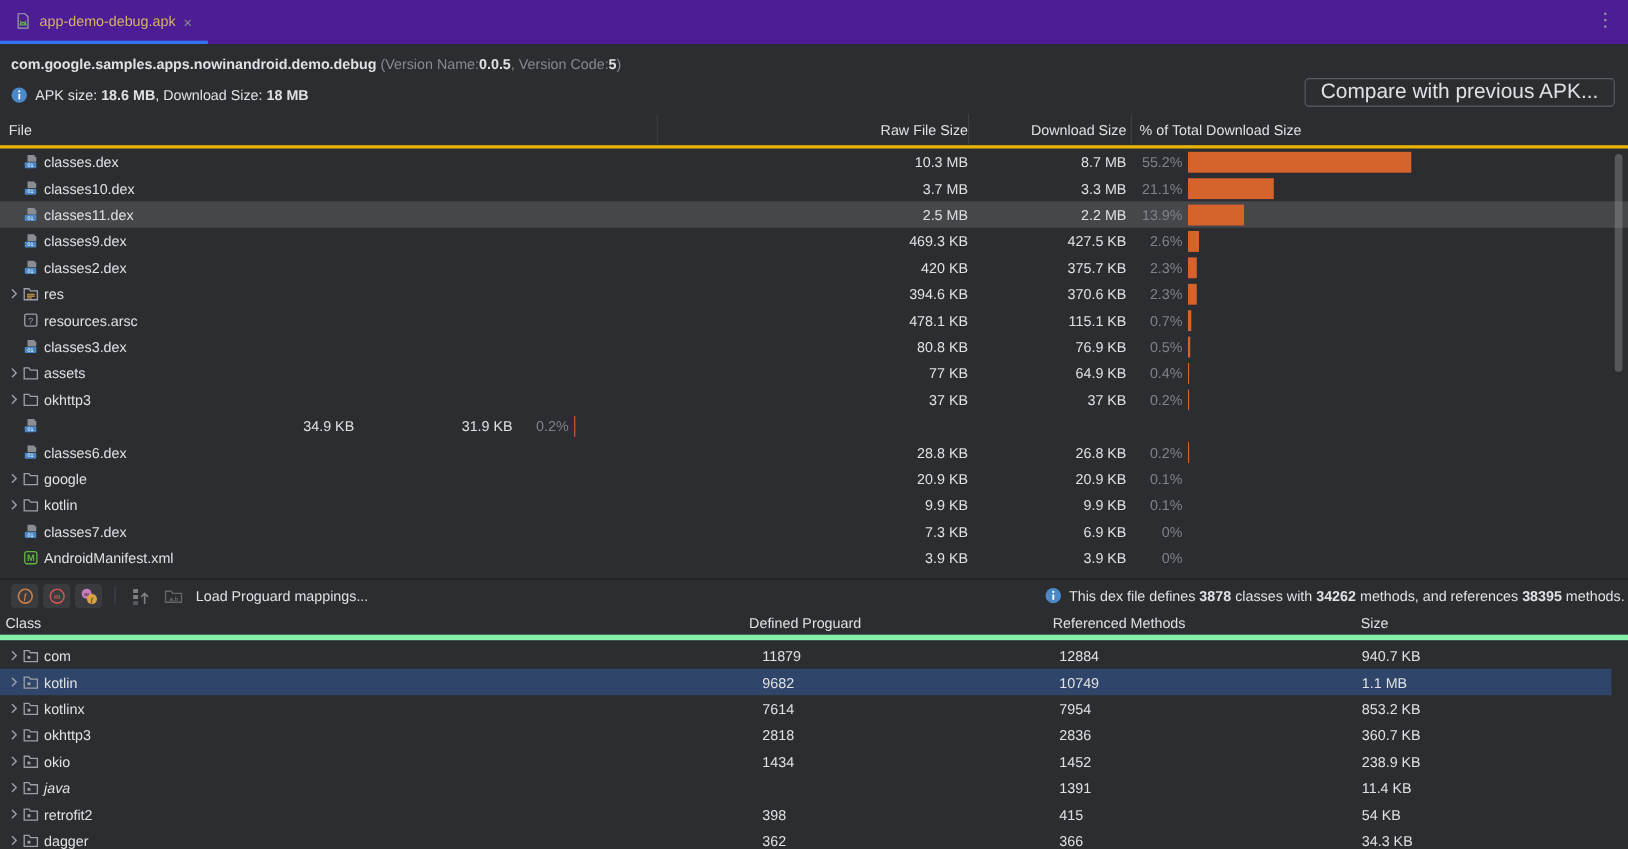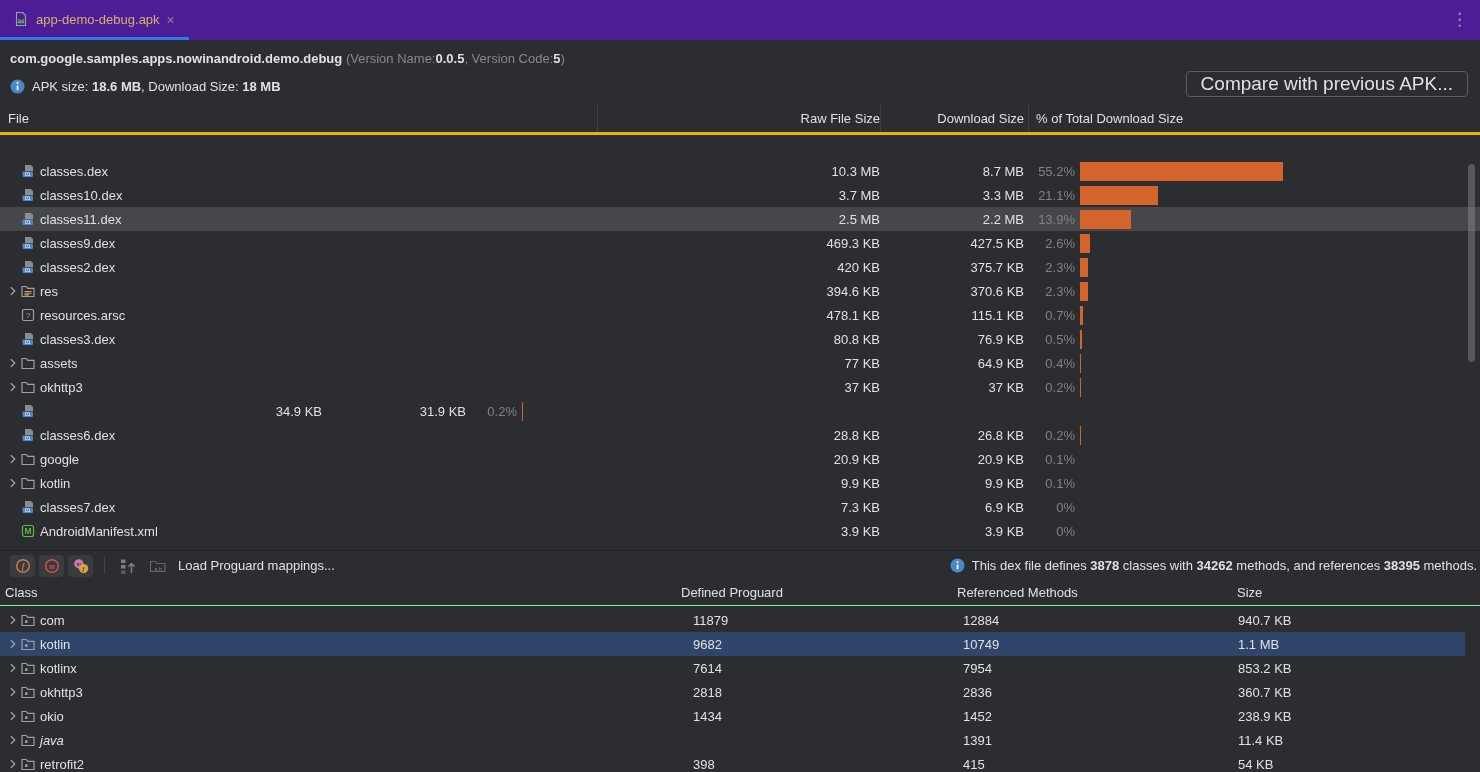--- a/index.html
+++ b/index.html
@@ -32,21 +32,21 @@
     font-family:"Liberation Sans","DejaVu Sans",sans-serif;
   }
 
   
   .ftable-head { height:31px; display:flex; align-items:center; border-bottom:3px solid #eab308; margin-top:2px; }
   .ftable-head .c-file { width:598px; padding-left:8px; border-right:1px solid #3e4043; height:100%; display:flex; align-items:center; }
   .ftable-head .c-raw { width:282px; text-align:right; height:100%; display:flex; align-items:center; justify-content:flex-end; }
   .ftable-head .c-dl  { width:144px; text-align:right; border-left:1px solid #3e4043; height:100%; display:flex; align-items:center; justify-content:flex-end; }
   .ftable-head .c-pct { flex:1; padding-left:7px; border-left:1px solid #3e4043; margin-left:4px; height:100%; display:flex; align-items:center; }
 
-  .file-rows { position:relative; height:387px;margin-top:24px; }
+  .file-rows { position:relative; height:387px; }
   .frow { height:24px; display:flex; align-items:center; cursor:default; }
   .frow.sel-gray { background:#46474a; }
   .frow .z-chev { width:20px; padding-left:6px; display:flex; align-items:center; }
   .frow .z-icon { width:20px; display:flex; align-items:center; }
   .frow .z-name { flex:0 0 558px; white-space:nowrap; overflow:hidden; }
   .frow .z-raw { flex:0 0 282px; text-align:right; }
   .frow .z-dl  { flex:0 0 144px; text-align:right;padding-left:12px; }
   .frow .z-pct { flex:0 0 51px; text-align:right; color:#7f8288; }
   .frow .z-bar { flex:1; padding-left:5px; display:flex; align-items:center; height:100%; }
   .frow .bar { height:19px; background:#d4632c; }
@@ -55,21 +55,21 @@
 
   
   .toolbar { height:30px; border-top:1px solid #1e1f22; display:flex; align-items:center; padding:0 10px; gap:4px; margin-top:4px; position:relative; }
   .tbtn { width:25px; height:22px; background:#393b3f; border-radius:4px; display:flex; align-items:center; justify-content:center; cursor:pointer; }
   .tsep { width:1px; height:17px; background:#43454a; margin:0 7px; }
   .ticon { width:25px; height:22px; display:flex; align-items:center; justify-content:center; opacity:.85; }
   .load-mappings { margin-left:4px; }
   .dexinfo { position:absolute; right:3px; display:flex; align-items:center; gap:7px; }
 
   
-  .ctable-head { height:26px; display:flex; align-items:center; border-bottom:1px solid #86efac; }
+  .ctable-head { height:26px; display:flex; align-items:center; border-bottom:5px solid #86efac; }
   .ctable-head .h-class { width:681px; padding-left:5px; }
   .ctable-head .h-def { width:276px; }
   .ctable-head .h-ref { width:280px; }
   .ctable-head .h-size { flex:1; }
 
   .class-rows { margin-top:2px; }
   .crow { height:24px; display:flex; align-items:center; cursor:default; }
   .crow.sel-blue { background:#2f4569; width:1465px; }
   .crow .z-chev { width:20px; padding-left:6px; display:flex; align-items:center; }
   .crow .z-icon { width:20px; display:flex; align-items:center; }

